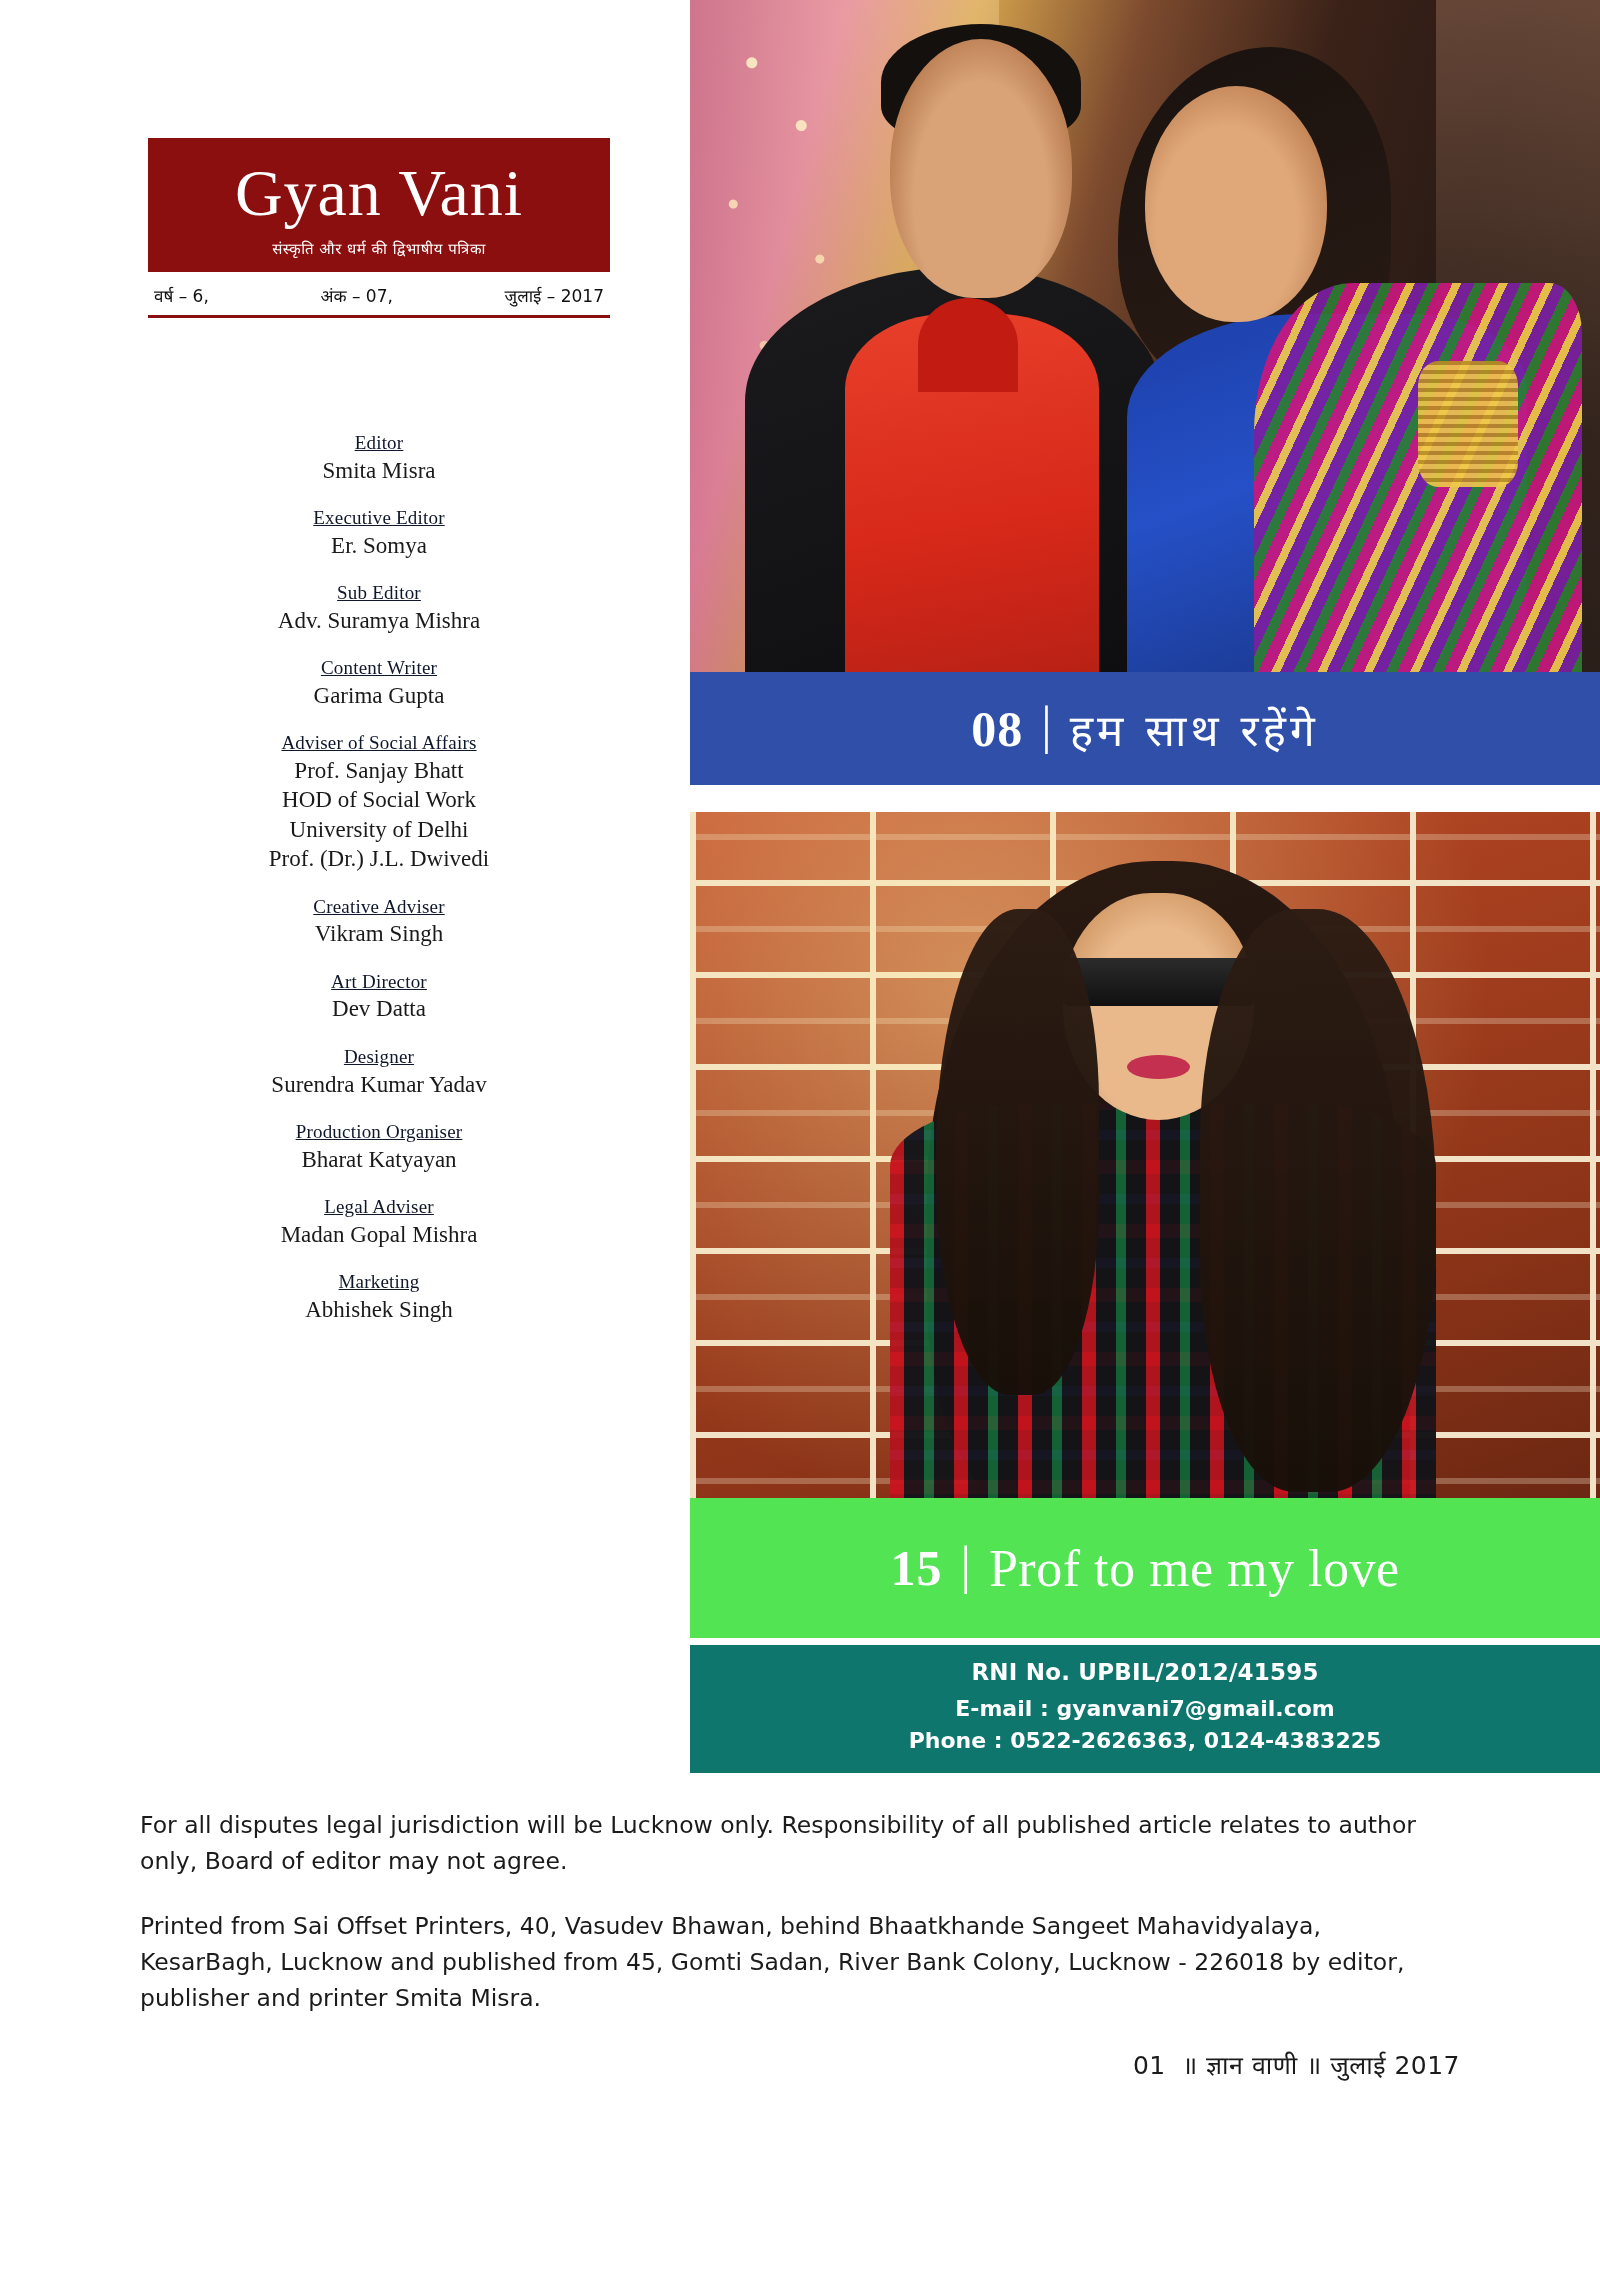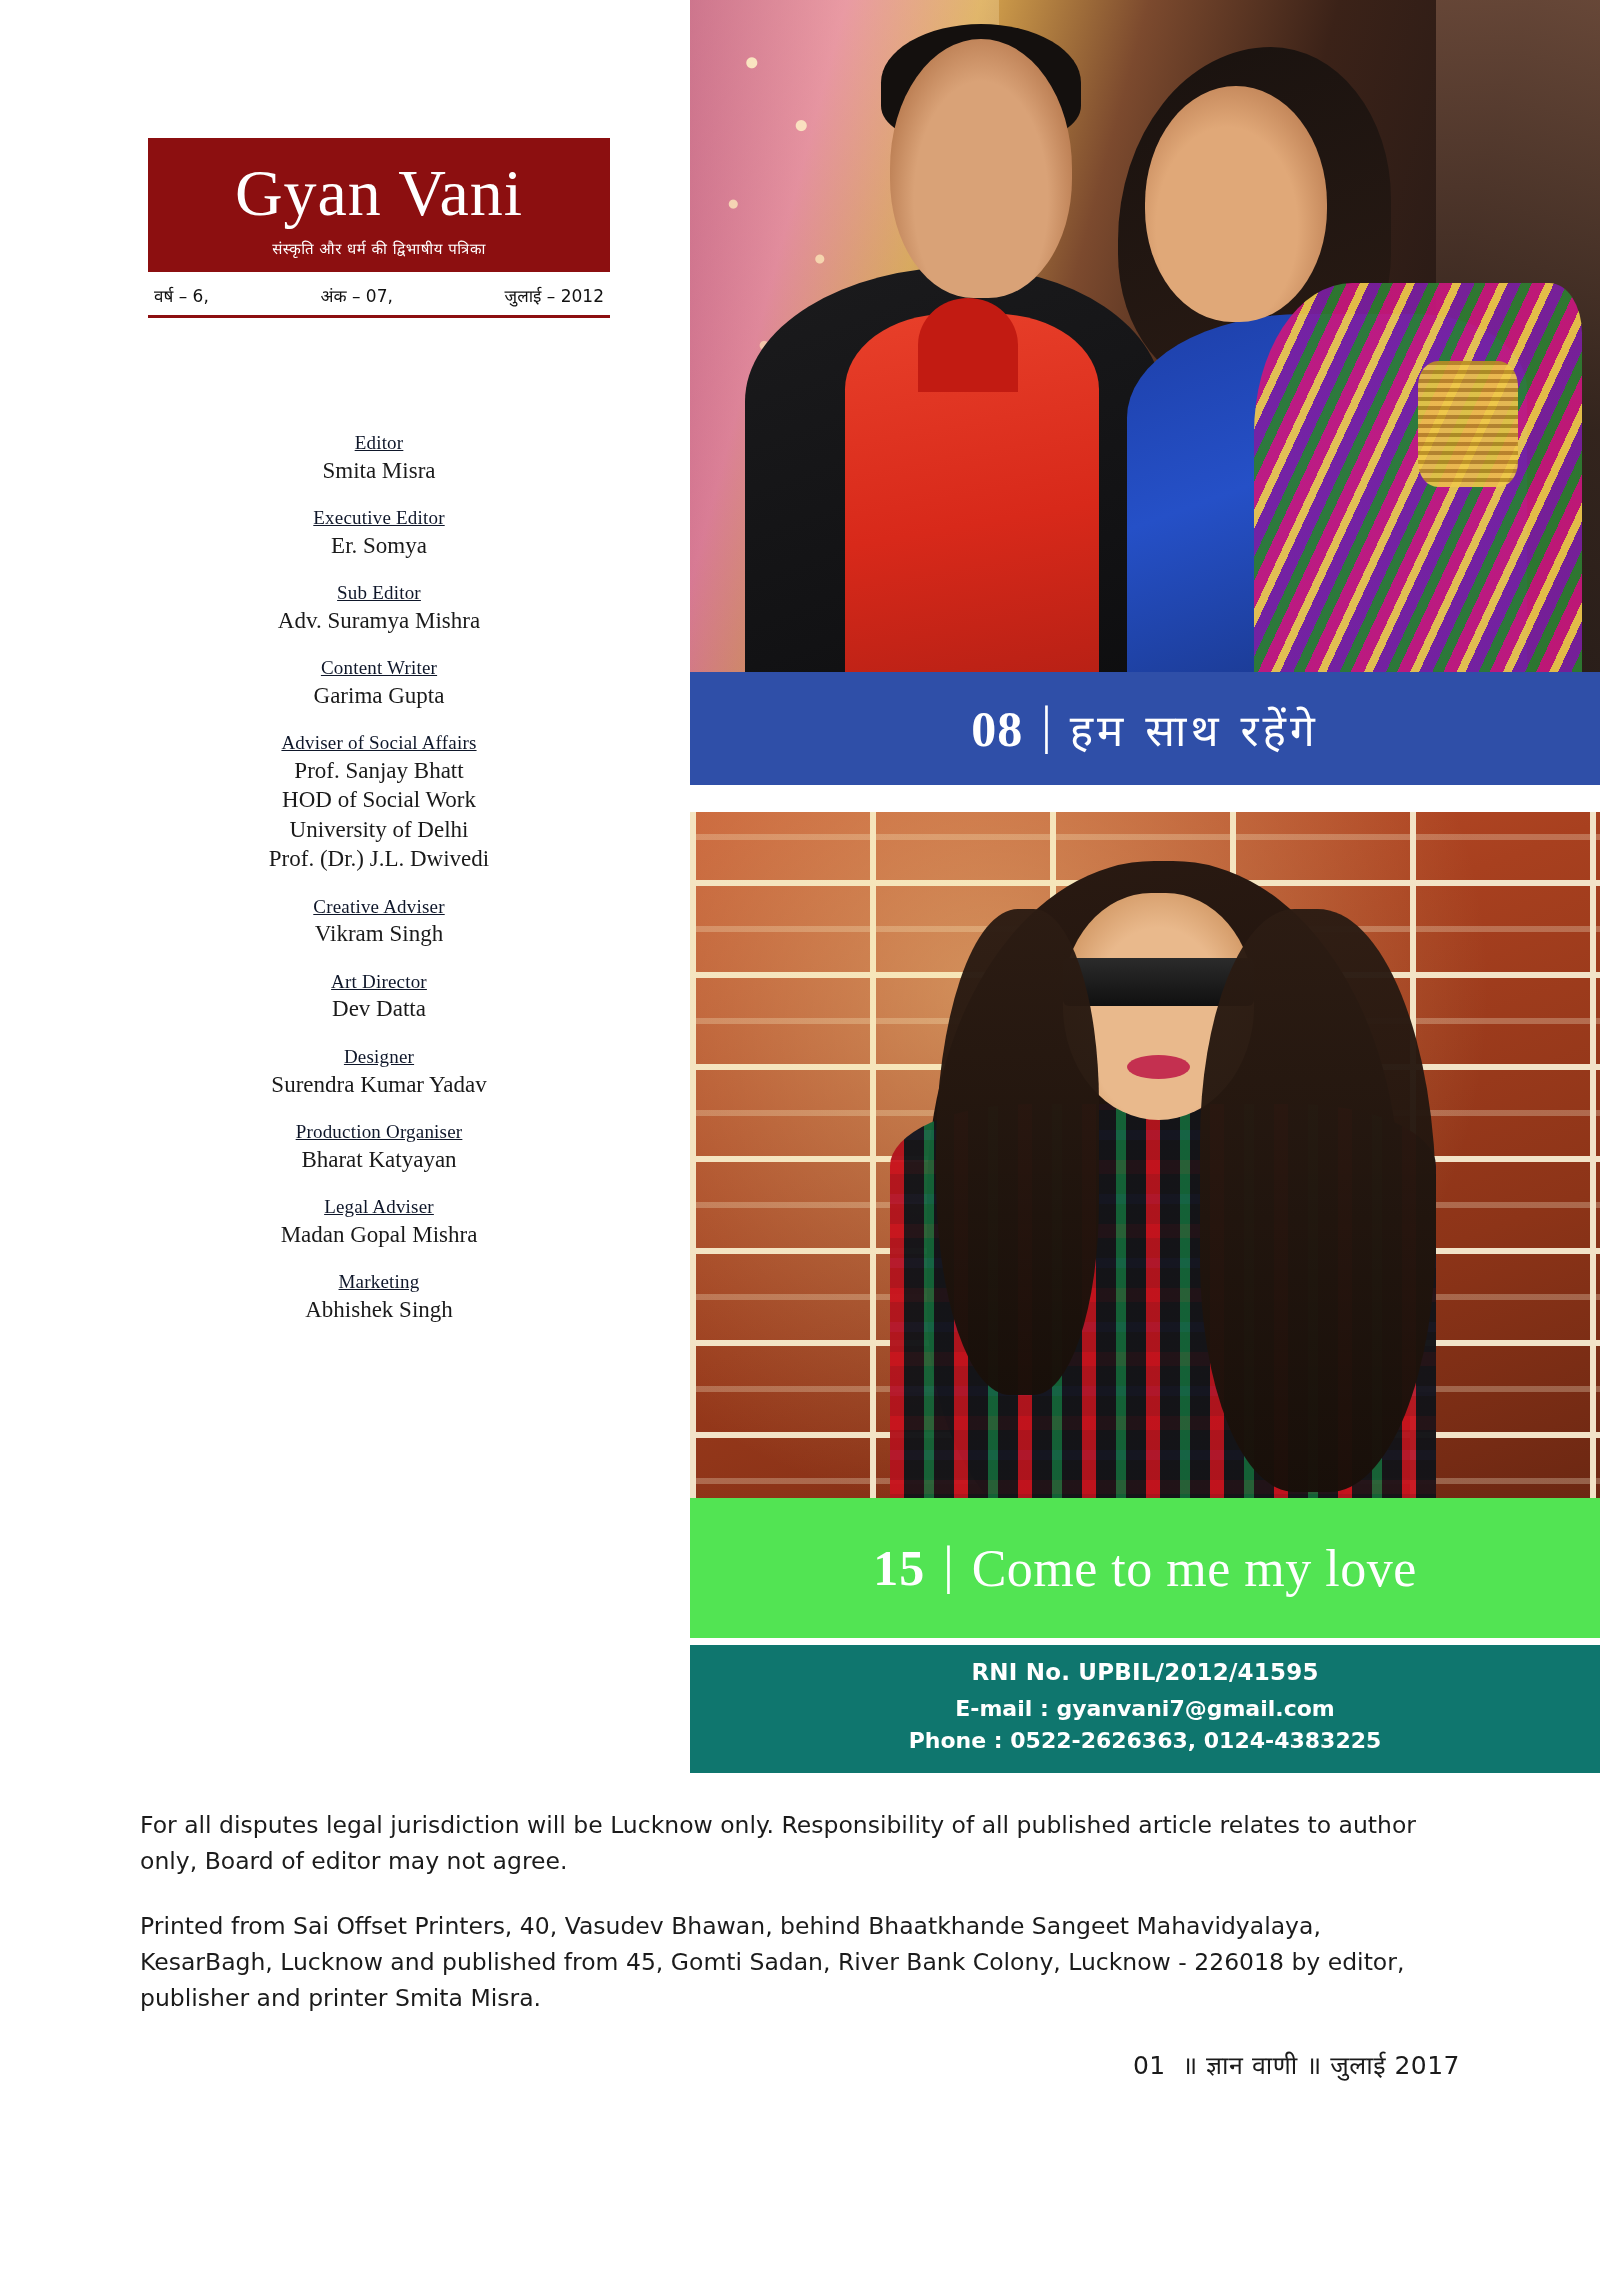--- a/index.html
+++ b/index.html
@@ -333,21 +333,21 @@
 <body>
 
 <div id="masthead-block">
   <div id="masthead-banner">
     <div id="masthead-title">Gyan Vani</div>
     <div id="masthead-subtitle">संस्कृति और धर्म की द्विभाषीय पत्रिका</div>
   </div>
   <div id="issue-line">
     <span>वर्ष – 6,</span>
     <span>अंक – 07,</span>
-    <span>जुलाई – 2012</span>
+    <span>जुलाई – 2017</span>
   </div>
 </div>
 
 <div id="credits">
 
   <div class="credit-group">
     <div class="credit-role">Editor</div>
     <div class="credit-name">Smita Misra</div>
   </div>
 
@@ -440,21 +440,21 @@
     <div class="b-glasses"></div>
     <div class="b-lips"></div>
     <div class="b-hair-front"></div>
     <div class="b-hair-front2"></div>
   </div>
 </div>
 
 <div class="caption-bar" id="caption-bottom">
   <span class="cap-num">15</span>
   <span class="cap-sep">|</span>
-  <span class="cap-text-en">Come to me my love</span>
+  <span class="cap-text-en">Prof to me my love</span>
 </div>
 
 <div id="contact-box">
   <div id="rni-line">RNI No. UPBIL/2012/41595</div>
   <div class="contact-line">E-mail : gyanvani7@gmail.com</div>
   <div class="contact-line">Phone : 0522-2626363, 0124-4383225</div>
 </div>
 
 <div id="footer">
   <div class="foot-para">For all disputes legal jurisdiction will  be Lucknow only. Responsibility of all published article relates to author only, Board of editor may not agree.</div>

